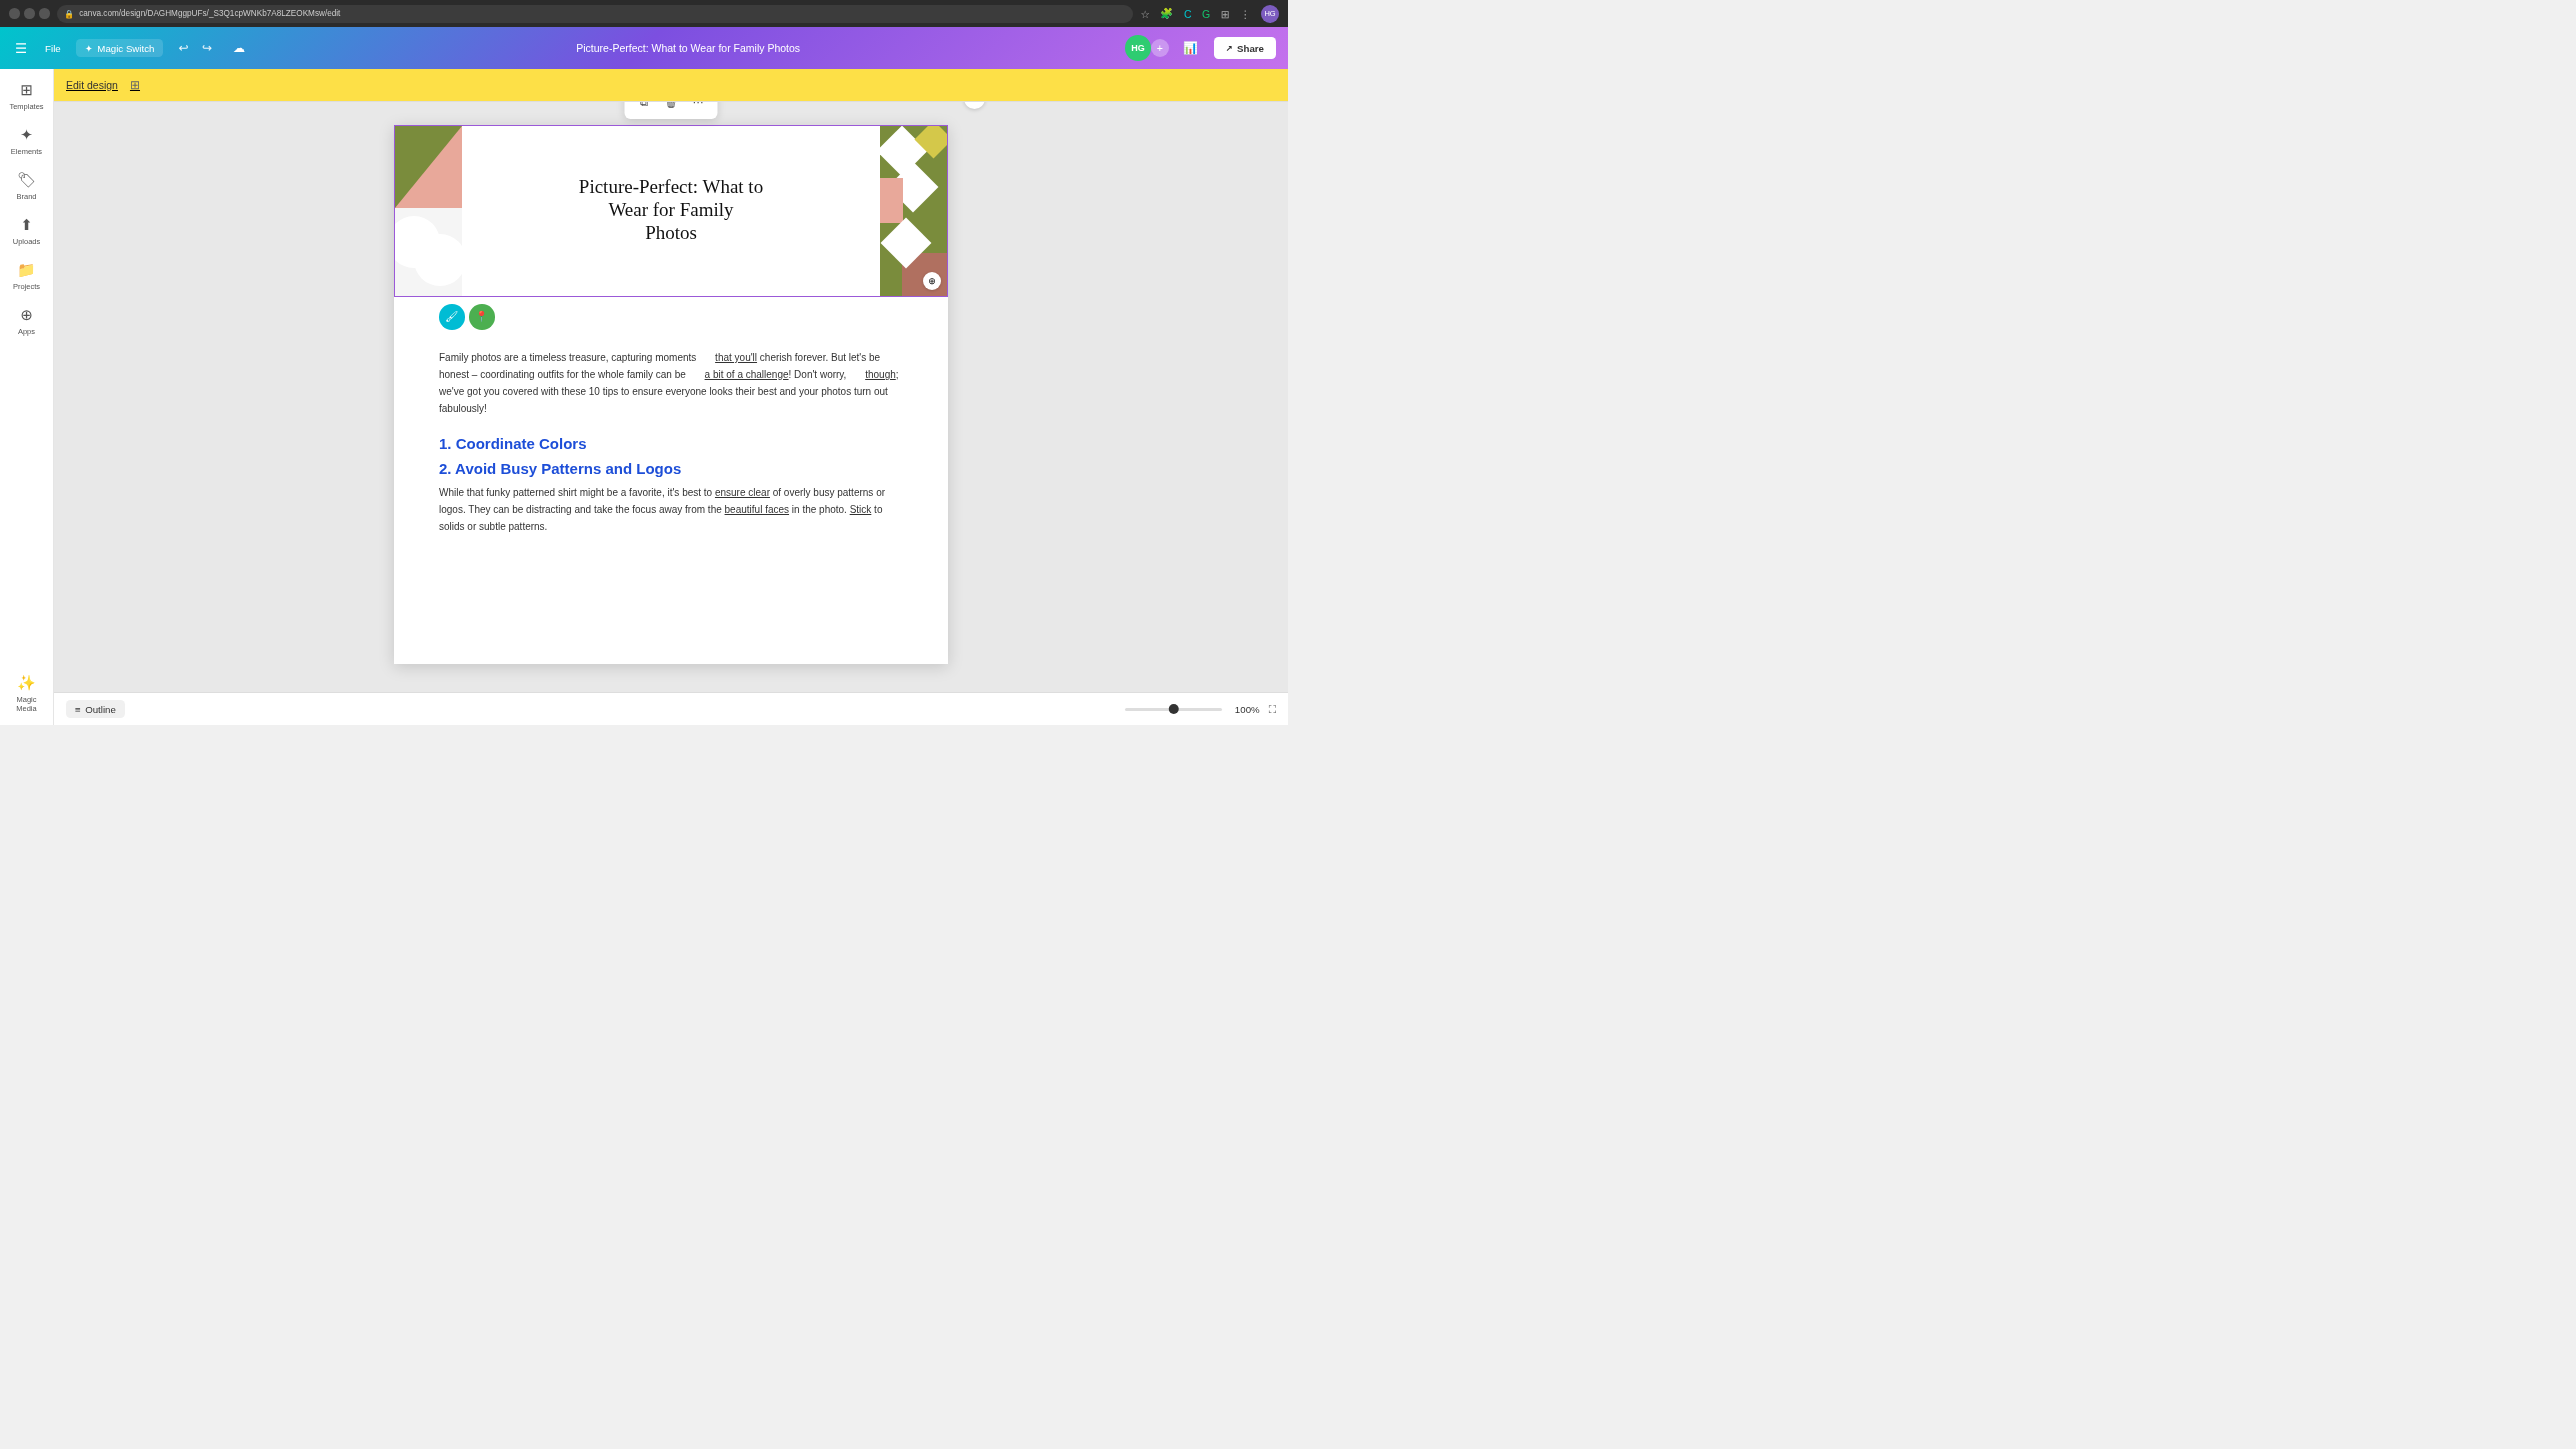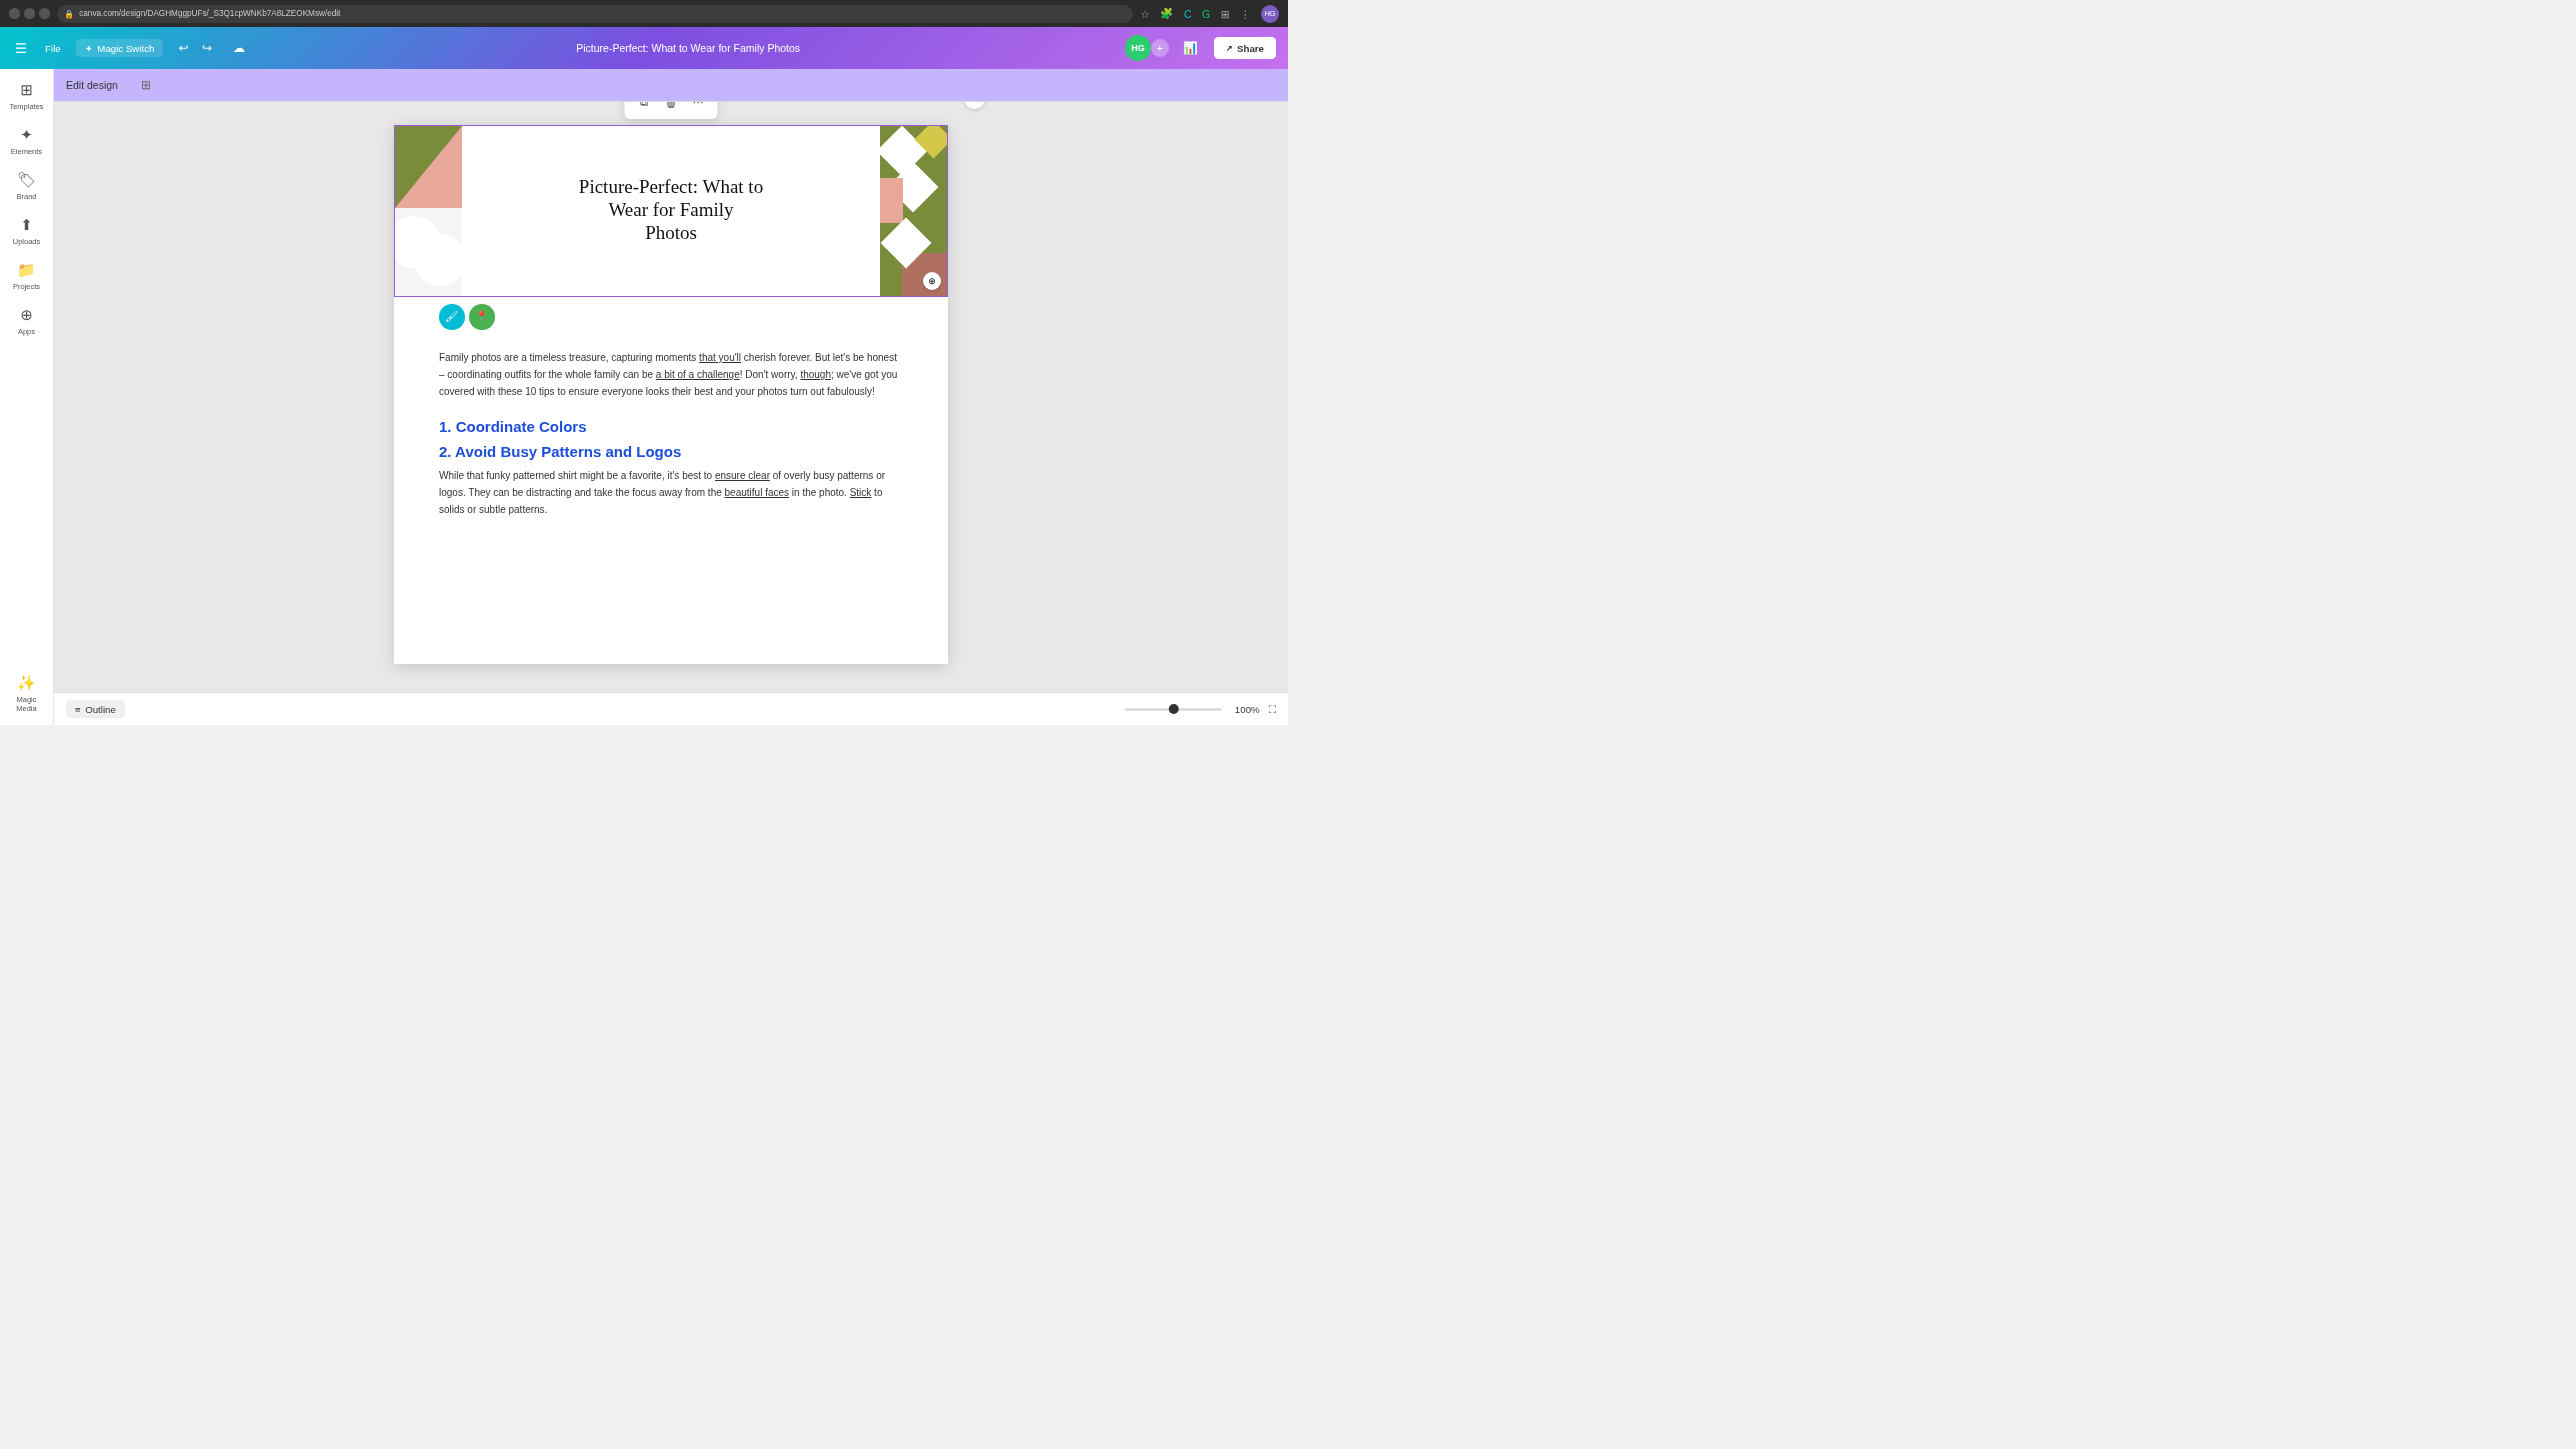--- a/index.html
+++ b/index.html
@@ -215,26 +215,27 @@
       background: #e8e8e8;
       position: relative;
       overflow: hidden;
       display: flex;
       flex-direction: column;
     }
 
     
     .edit-bar {
       height: 33px;
-      background: #c4b5fd;
+      background: #fde047;
       border-bottom: 0.7px solid #ddd;
       display: flex;
       align-items: center;
       padding: 0 12px;
-      gap: 20px;
+      gap: 9px;
+      text-decoration: underline;
     }
     .edit-design-label {
       font-size: 10.5px;
       color: #333;
       font-weight: 500;
     }
     .edit-bar-icon {
       font-size: 12px;
       color: #666;
       cursor: pointer;
@@ -404,20 +405,21 @@
       padding: 15px 45px 30px;
     }
     .article-intro {
       font-size: 10px;
       line-height: 1.7;
       color: #333;
       margin-bottom: 18px;
     }
     .article-intro .underlined {
       text-decoration: underline;
+      margin-left: 16px;
     }
     .article-h2 {
       font-size: 15px;
       font-weight: 700;
       color: #1d4ed8;
       margin-bottom: 7.5px;
     }
     .article-p {
       font-size: 10px;
       line-height: 1.7;

